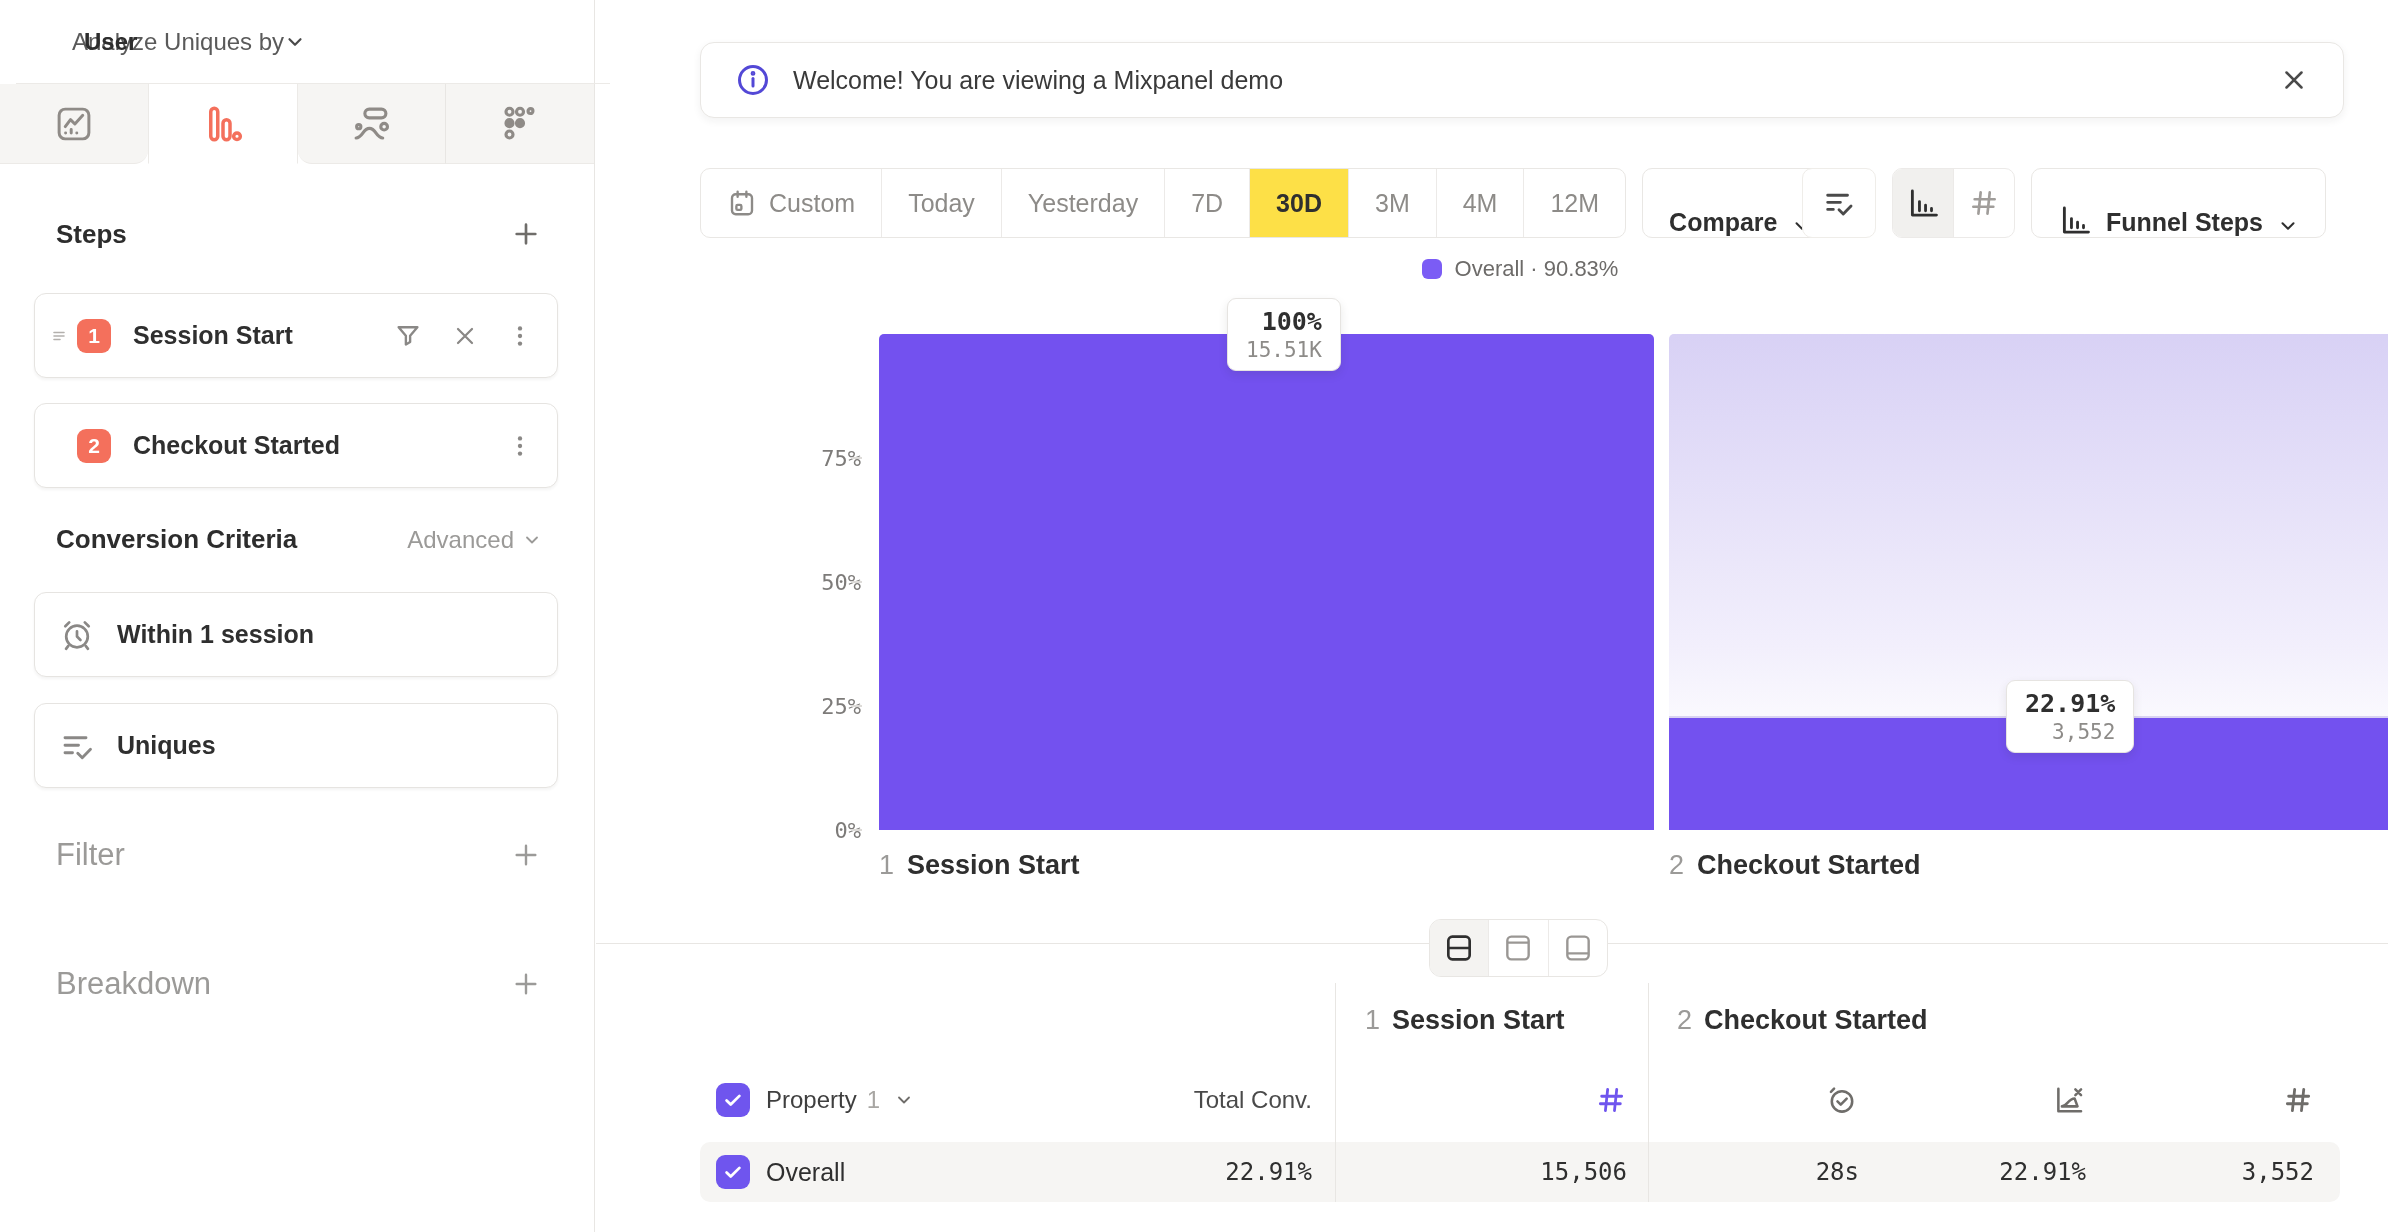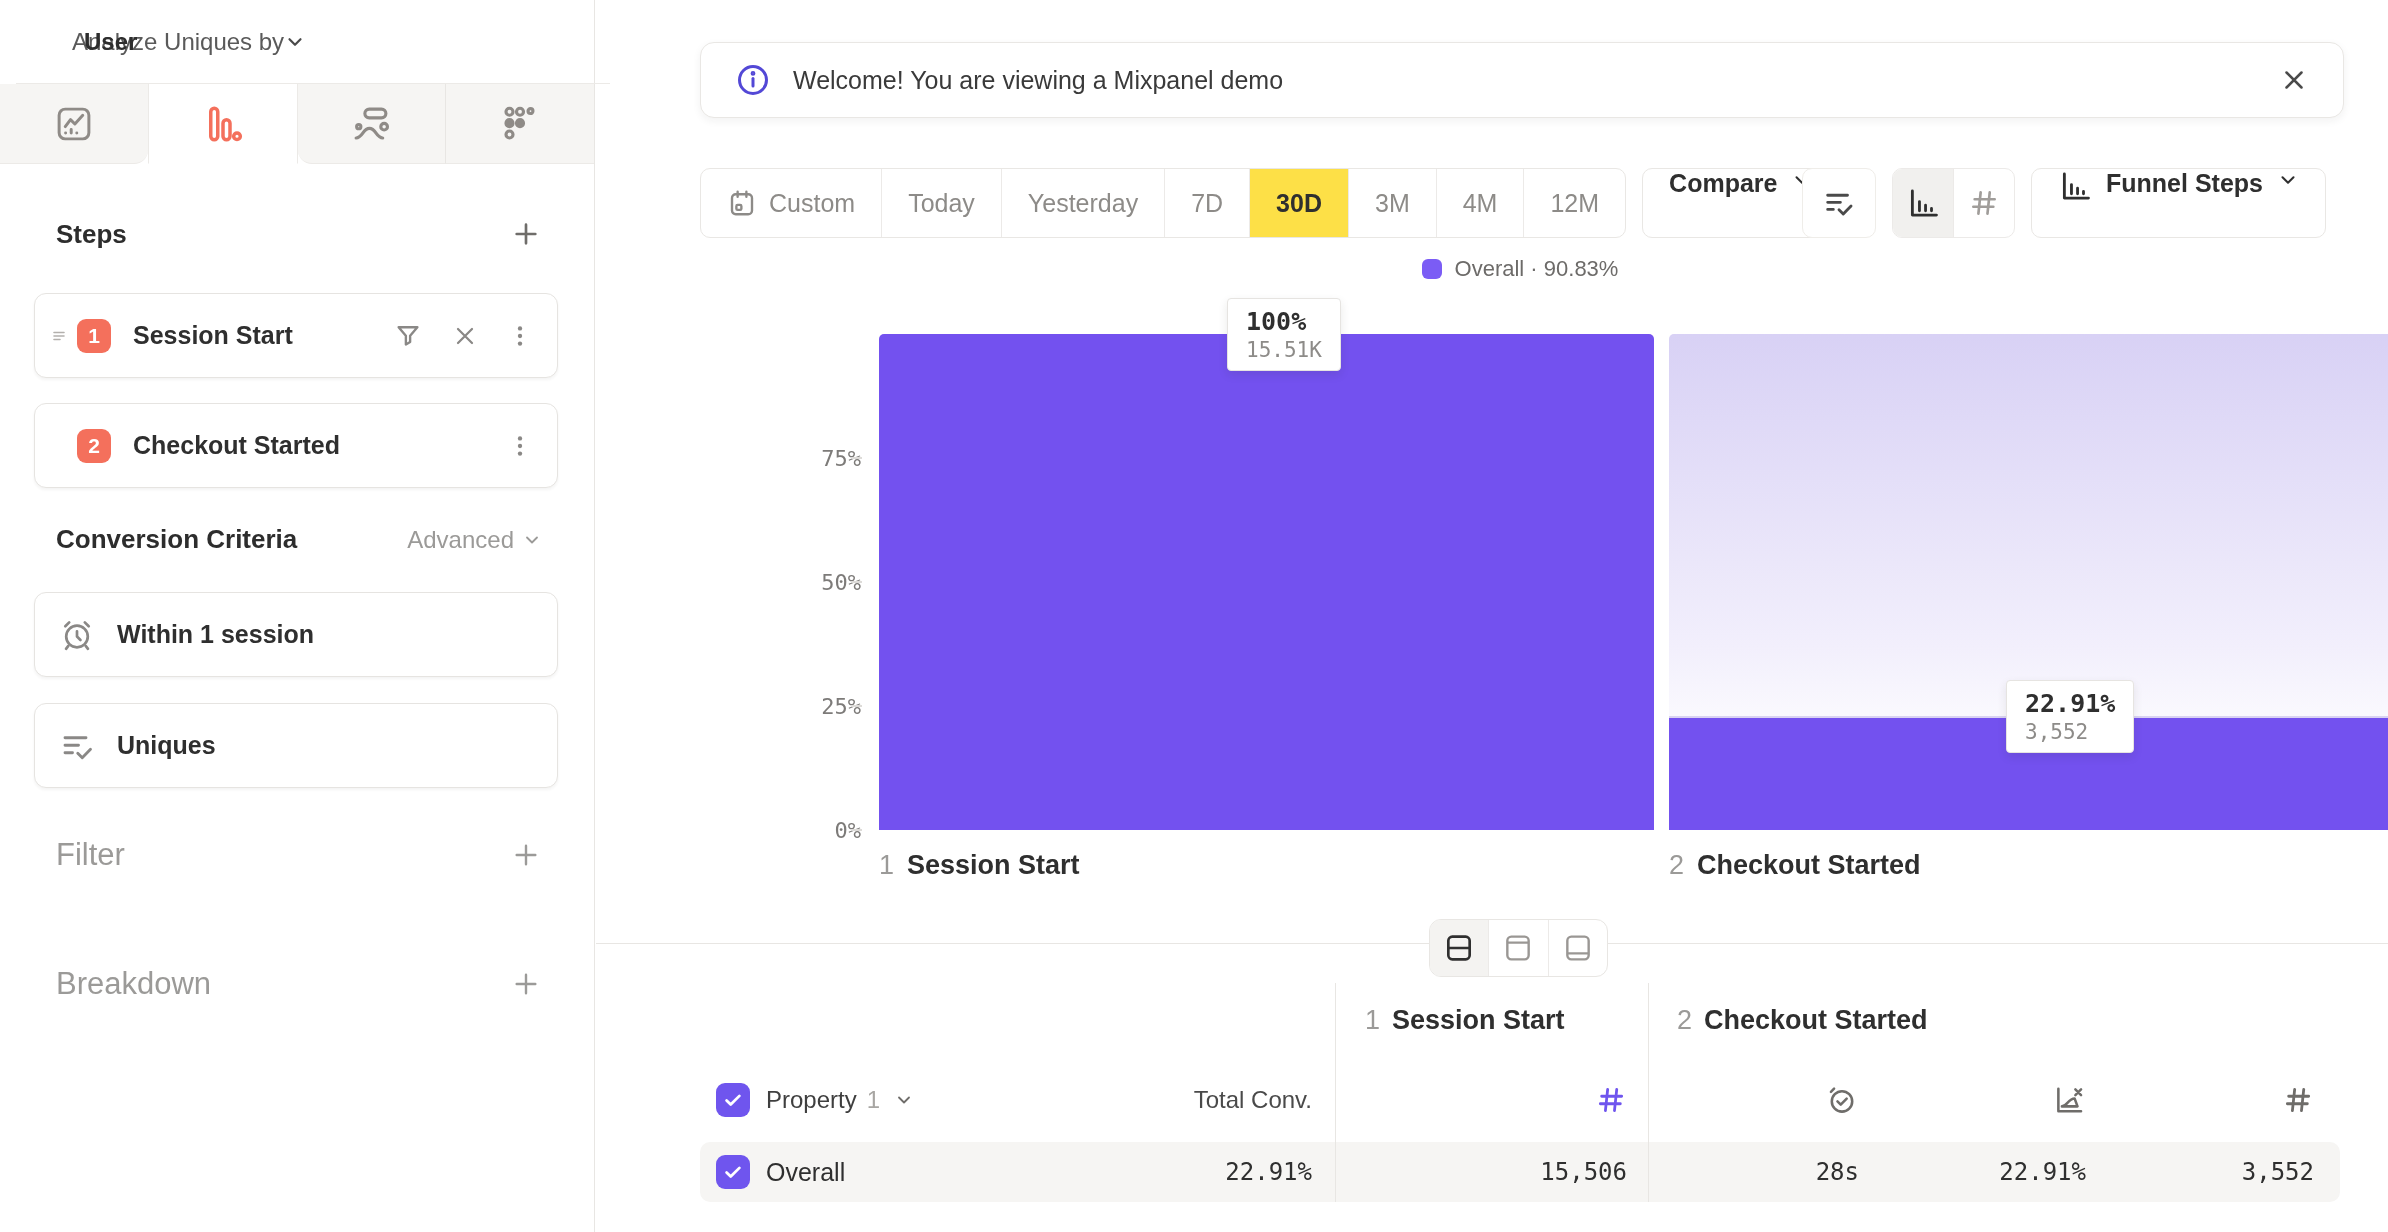--- a/index.html
+++ b/index.html
@@ -37,41 +37,41 @@
   .main{position:absolute;left:596px;top:0;width:1792px;height:1232px;}
   .banner{position:absolute;left:104px;top:42px;width:1644px;height:76px;box-sizing:border-box;background:#fff;border:1px solid #e9e7e4;border-radius:14px;box-shadow:0 3px 8px rgba(40,35,31,.06);display:flex;align-items:center;padding:0 34px;}
   .banner-text{font-size:25px;color:#3a3a3a;margin-left:22px;}
   .banner-close{margin-left:auto;color:#4a4a4a;cursor:pointer;}
 
   .toolbar{position:absolute;left:104px;top:168px;display:flex;gap:16px;align-items:stretch;height:70px;}
   .seg{display:flex;border:1px solid #e9e7e4;border-radius:10px;background:#fff;overflow:hidden;}
   .seg-item{display:flex;align-items:center;gap:12px;padding:0 26px;font-size:25px;color:#8d8b88;border-left:1px solid #eceae8;cursor:pointer;}
   .seg-item:first-child{border-left:none;}
   .seg-item.active{background:#fde047;color:#2f2f2f;font-weight:700;}
-  .btn{display:flex;align-items:flex-start;gap:14px;border:1px solid #e9e7e4;border-radius:10px;background:#fff;padding:0 26px;font-size:25px;color:#2f2f2f;font-weight:700;cursor:pointer;}
+  .btn{display:flex;align-items:flex-end;gap:14px;border:1px solid #e9e7e4;border-radius:10px;background:#fff;padding:0 26px;font-size:25px;color:#2f2f2f;font-weight:700;cursor:pointer;}
 
   .controls{position:absolute;top:168px;right:62px;display:flex;gap:16px;align-items:stretch;height:70px;}
   .icon-btn{width:72px;display:flex;align-items:center;justify-content:center;border:1px solid #efede9;border-radius:10px;background:#fff;color:#4a4a4a;cursor:pointer;}
   .seg2{display:flex;border:1px solid #eceae8;border-radius:10px;overflow:hidden;background:#fff;}
   .seg2-item{width:60px;display:flex;align-items:center;justify-content:center;color:#a09d9a;cursor:pointer;}
   .seg2-item.active{background:#f1f0ee;color:#2f2f2f;}
   .seg2-item.sep{border-left:1px solid #eceae8;}
 
   .legend{position:absolute;left:104px;top:256px;width:1640px;display:flex;justify-content:center;align-items:center;gap:13px;font-size:22px;color:#6d6b69;}
   .swatch{width:20px;height:20px;border-radius:6px;background:#7b5cf5;}
 
   .plot{position:absolute;left:283px;top:334px;width:1565px;height:496px;}
   .ytick{position:absolute;right:1583px;transform:translateY(-50%);font-size:22px;color:#7d7b79;white-space:nowrap;}
   .ymark{position:absolute;left:-27px;width:10px;height:2px;background:#dddbd8;}
   .cols{position:absolute;left:0;top:0;width:100%;height:100%;display:flex;gap:15px;}
   .col{position:relative;flex:1;height:100%;}
   .bar-full{position:absolute;left:0;right:0;bottom:0;height:496px;background:#7351ef;border-radius:5px 5px 0 0;}
   .bar-ghost{position:absolute;left:0;right:0;top:0;height:384px;background:linear-gradient(#d8d1f5,#f2effc 82%,#faf9fe);border-radius:5px 5px 0 0;border-bottom:2px dashed #d9d3f0;box-sizing:border-box;}
   .bar-fill{position:absolute;left:0;right:0;bottom:0;height:112px;background:#7351ef;}
-  .tip{position:absolute;background:#fff;border:1px solid #e6e4e1;border-radius:4px;box-shadow:0 4px 10px rgba(40,35,31,.10);padding:8px 18px;text-align:left;z-index:3;}
+  .tip{position:absolute;background:#fff;border:1px solid #e6e4e1;border-radius:9px;box-shadow:0 4px 10px rgba(40,35,31,.10);padding:8px 18px;text-align:right;z-index:3;}
   .tip .l1{font-size:25px;font-weight:700;color:#2f2f2f;}
   .tip .l2{font-size:21px;color:#8d8b88;margin-top:2px;}
   .xlabel{position:absolute;top:516px;display:flex;align-items:baseline;gap:13px;font-size:27px;}
   .xlabel .n{color:#9b9a98;}
   .xlabel .t{font-weight:700;color:#2f2f2f;}
 
   .hr{position:absolute;left:0;right:0;top:943px;height:1px;background:#e8e6e3;}
   .pill{position:absolute;left:833px;top:919px;width:177px;height:56px;background:#fff;border:1px solid #e8e6e3;border-radius:12px;display:flex;overflow:hidden;z-index:2;}
   .pill-item{flex:1;display:flex;align-items:center;justify-content:center;color:#9a9794;cursor:pointer;}
   .pill-item.active{background:#f4f3f1;color:#2f2f2f;}

